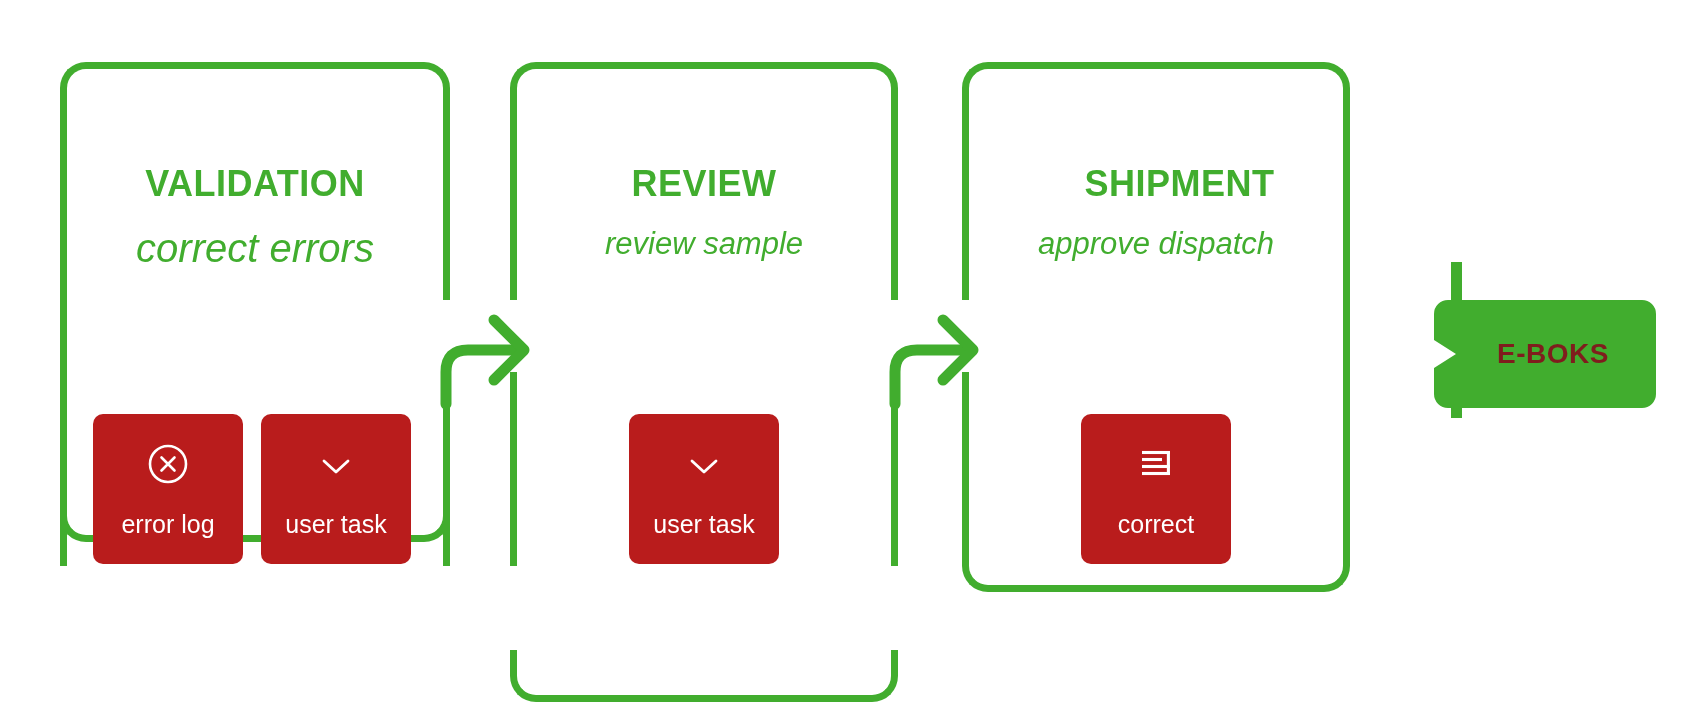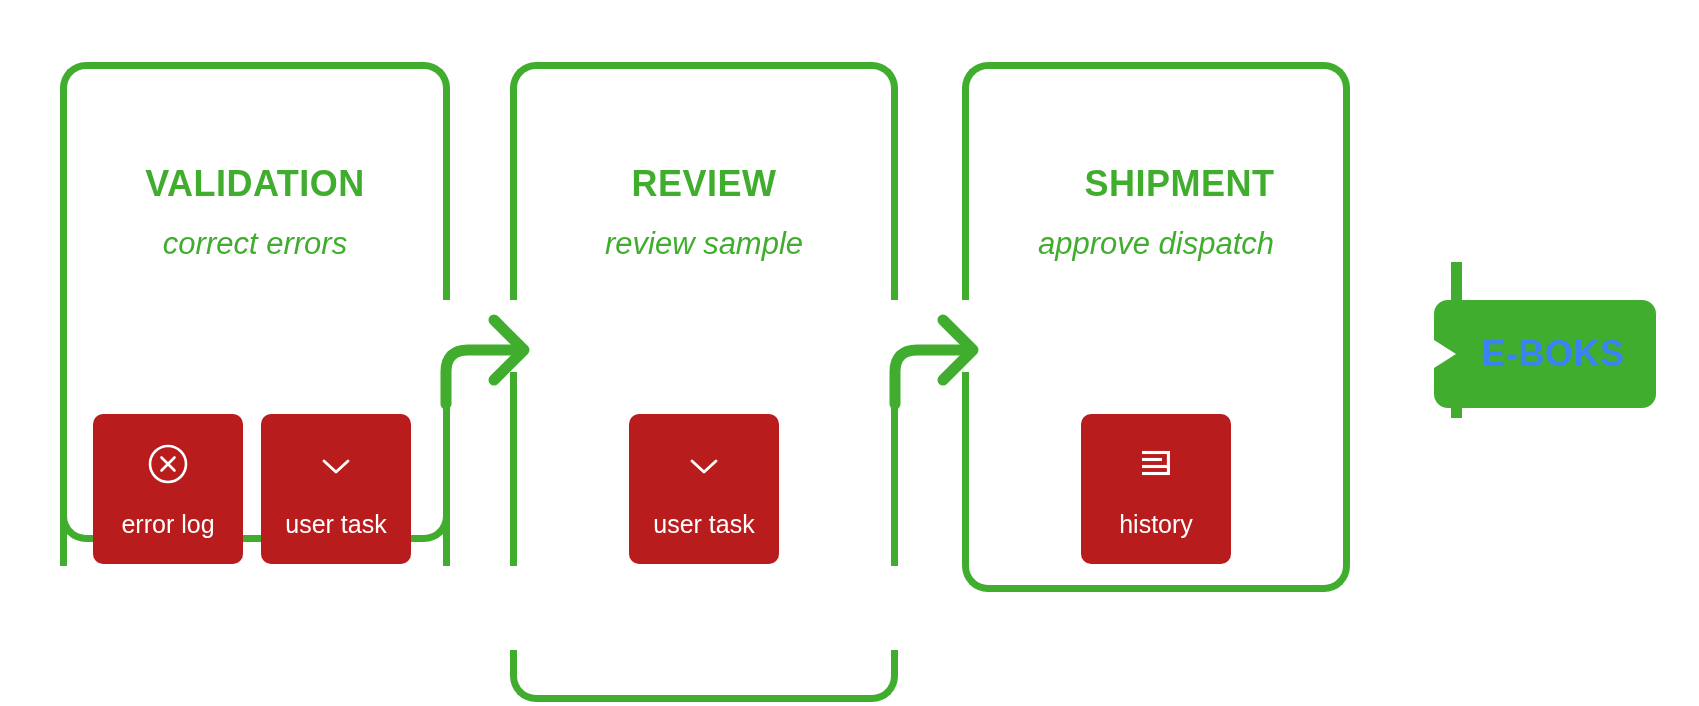--- a/index.html
+++ b/index.html
@@ -71,22 +71,22 @@
   .connector svg{display:block;overflow:visible;}
 
   
   .badge{
     position:absolute;
     display:flex;align-items:center;justify-content:center;
   }
   .badge svg{position:absolute;inset:0;}
   .badge-label{
     position:relative;
-    font-size:36px;font-weight:bold;
-    color:#3b82f6;
+    font-size:28px;font-weight:bold;
+    color:#7f1d1d;
     letter-spacing:0.5px;
     white-space:nowrap;
     z-index:2;
     margin-left:16px;
   }
   .badge-stub{
     position:absolute;
     background:#41ad2e;
   }
 </style>
@@ -103,21 +103,21 @@
     <div class="edge" style="left:0;top:26px;width:7px;height:478px;"></div>
     <div class="edge" style="left:0;bottom:0;width:52px;height:52px;border-bottom-left-radius:26px;background:transparent;border-bottom:7px solid #41ad2e;border-left:7px solid #41ad2e;box-sizing:border-box;"></div>
     <div class="edge" style="left:26px;bottom:0;width:338px;height:7px;"></div>
     <div class="edge" style="right:0;bottom:0;width:52px;height:52px;border-bottom-right-radius:26px;background:transparent;border-bottom:7px solid #41ad2e;border-right:7px solid #41ad2e;box-sizing:border-box;"></div>
 
     <div class="edge" style="right:0;top:26px;width:7px;height:212px;"></div>
     <div class="edge" style="right:0;top:310px;width:7px;height:194px;"></div>
 
     <div class="card-body">
       <div class="card-title" style="color:#41ad2e;font-size:36px;margin-top:104px;">VALIDATION</div>
-      <div class="card-sub" style="color:#41ad2e;font-size:31px;margin-top:26px;">correct errors</div>
+      <div class="card-sub" style="color:#41ad2e;font-size:40px;margin-top:26px;">correct errors</div>
     </div>
 
     <div class="btn-row" style="left:33px;top:352px;">
       <div class="act-btn">
         <span class="act-icon">
           <svg viewBox="0 0 44 44" width="44" height="44" aria-hidden="true">
             <circle cx="22" cy="22" r="18" fill="none" stroke="#ffffff" stroke-width="2.6"></circle>
             <path d="M15.5 15.5 L28.5 28.5 M28.5 15.5 L15.5 28.5" stroke="#ffffff" stroke-width="2.6" stroke-linecap="round"></path>
           </svg>
         </span>
@@ -202,21 +202,21 @@
           <svg viewBox="0 0 44 44" width="44" height="44" aria-hidden="true">
             <g stroke="#ffffff" stroke-width="3.1" stroke-linecap="butt">
               <line x1="8" y1="10.5" x2="36" y2="10.5"></line>
               <line x1="8" y1="17.5" x2="28" y2="17.5"></line>
               <line x1="8" y1="24.5" x2="36" y2="24.5"></line>
               <line x1="8" y1="31.5" x2="36" y2="31.5"></line>
             </g>
             <line x1="34.4" y1="10.5" x2="34.4" y2="31.5" stroke="#ffffff" stroke-width="3.1"></line>
           </svg>
         </span>
-        <span class="act-label">history</span>
+        <span class="act-label">correct</span>
       </div>
     </div>
   </div>
 
   <div class="badge-stub" style="left:1451px;top:262px;width:11px;height:44px;"></div>
   <div class="badge-stub" style="left:1451px;top:374px;width:11px;height:44px;"></div>
 
   <div class="badge" style="left:1434px;top:300px;width:222px;height:108px;">
     <svg viewBox="0 0 222 108" width="222" height="108" preserveAspectRatio="none" aria-hidden="true">
 

